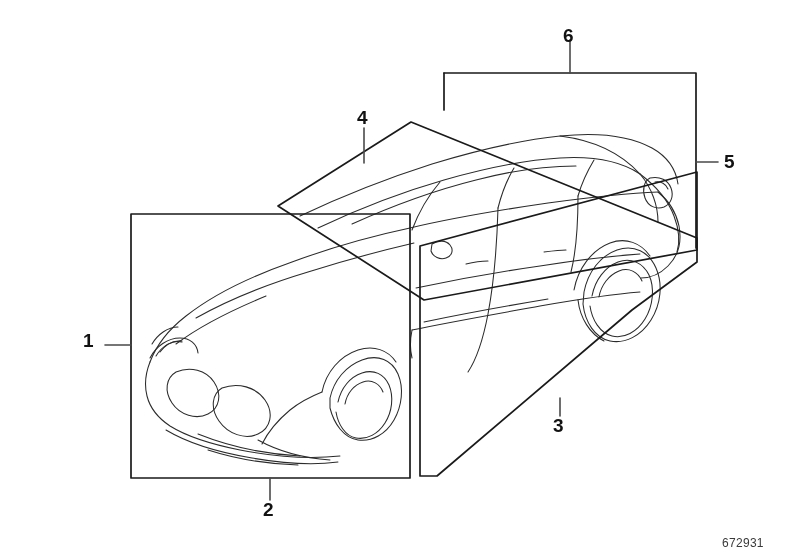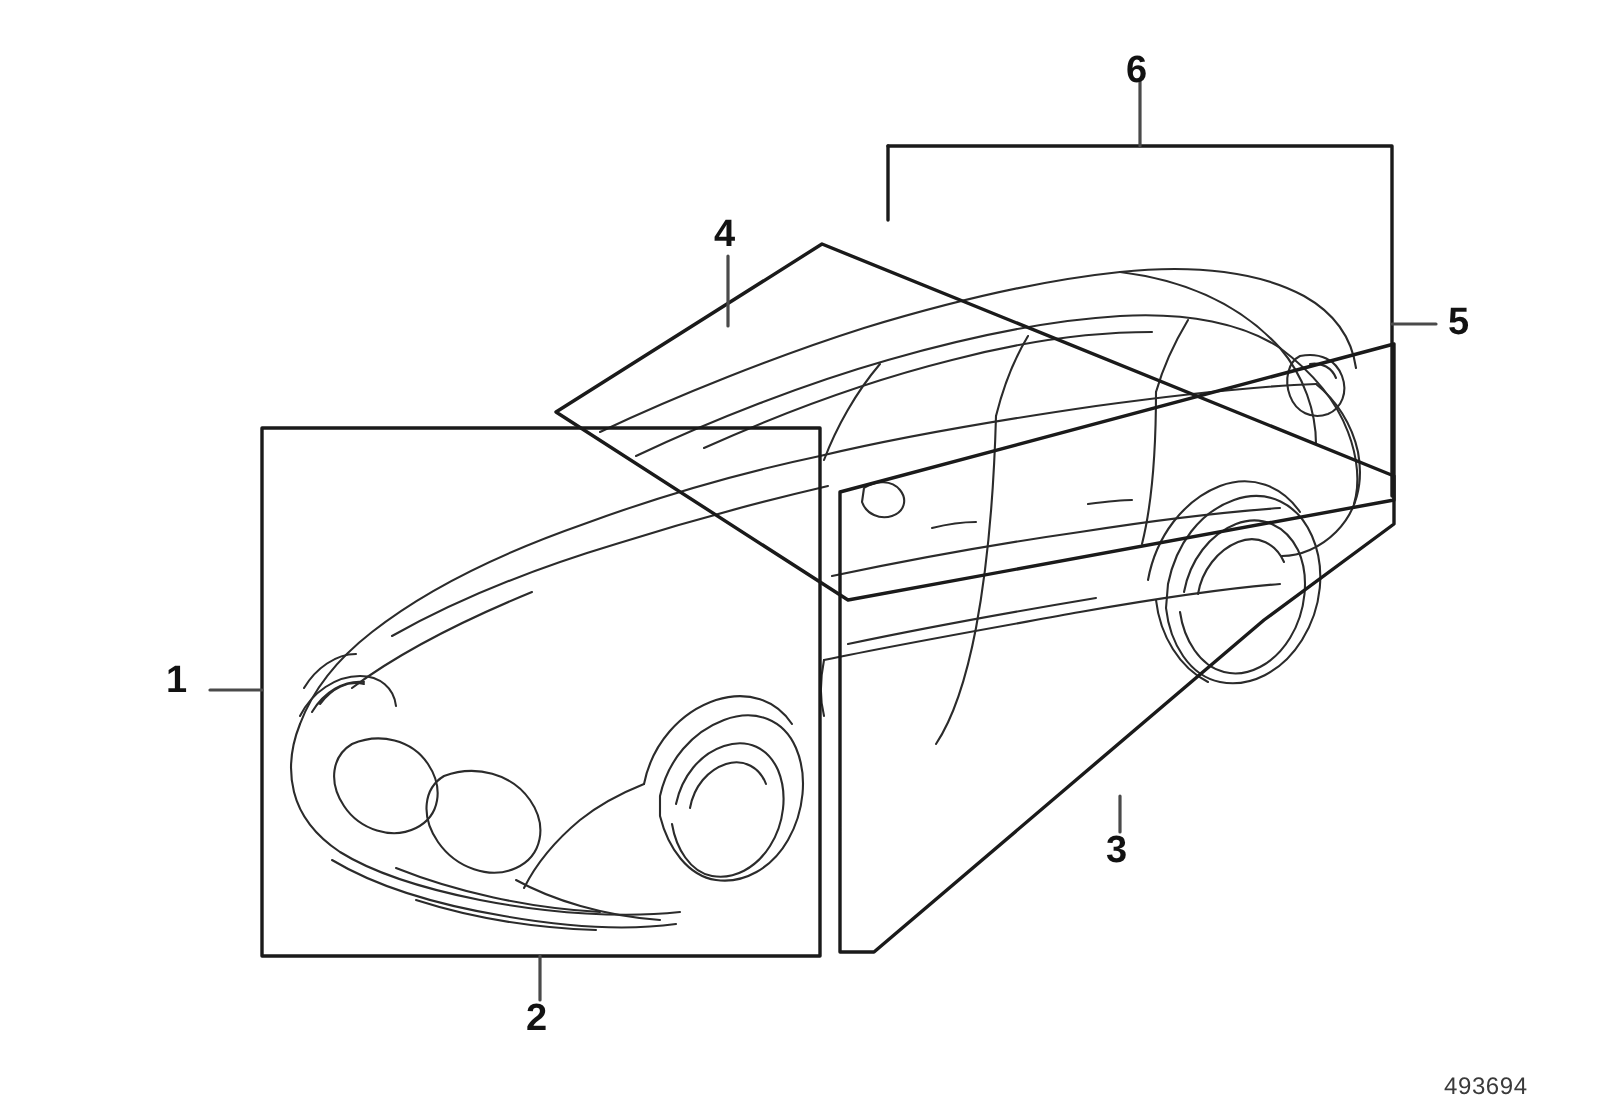--- a/index.html
+++ b/index.html
@@ -163,15 +163,15 @@
     </g>
   </svg>
 
   <div class="callout-label" style="left:83px;  top:331px;">1</div>
   <div class="callout-label" style="left:263px; top:500px;">2</div>
   <div class="callout-label" style="left:553px; top:416px;">3</div>
   <div class="callout-label" style="left:357px; top:108px;">4</div>
   <div class="callout-label" style="left:724px; top:152px;">5</div>
   <div class="callout-label" style="left:563px; top:26px;">6</div>
 
-  <div id="partno">493694</div>
+  <div id="partno">672931</div>
 
 </div>
 
 </body></html>

